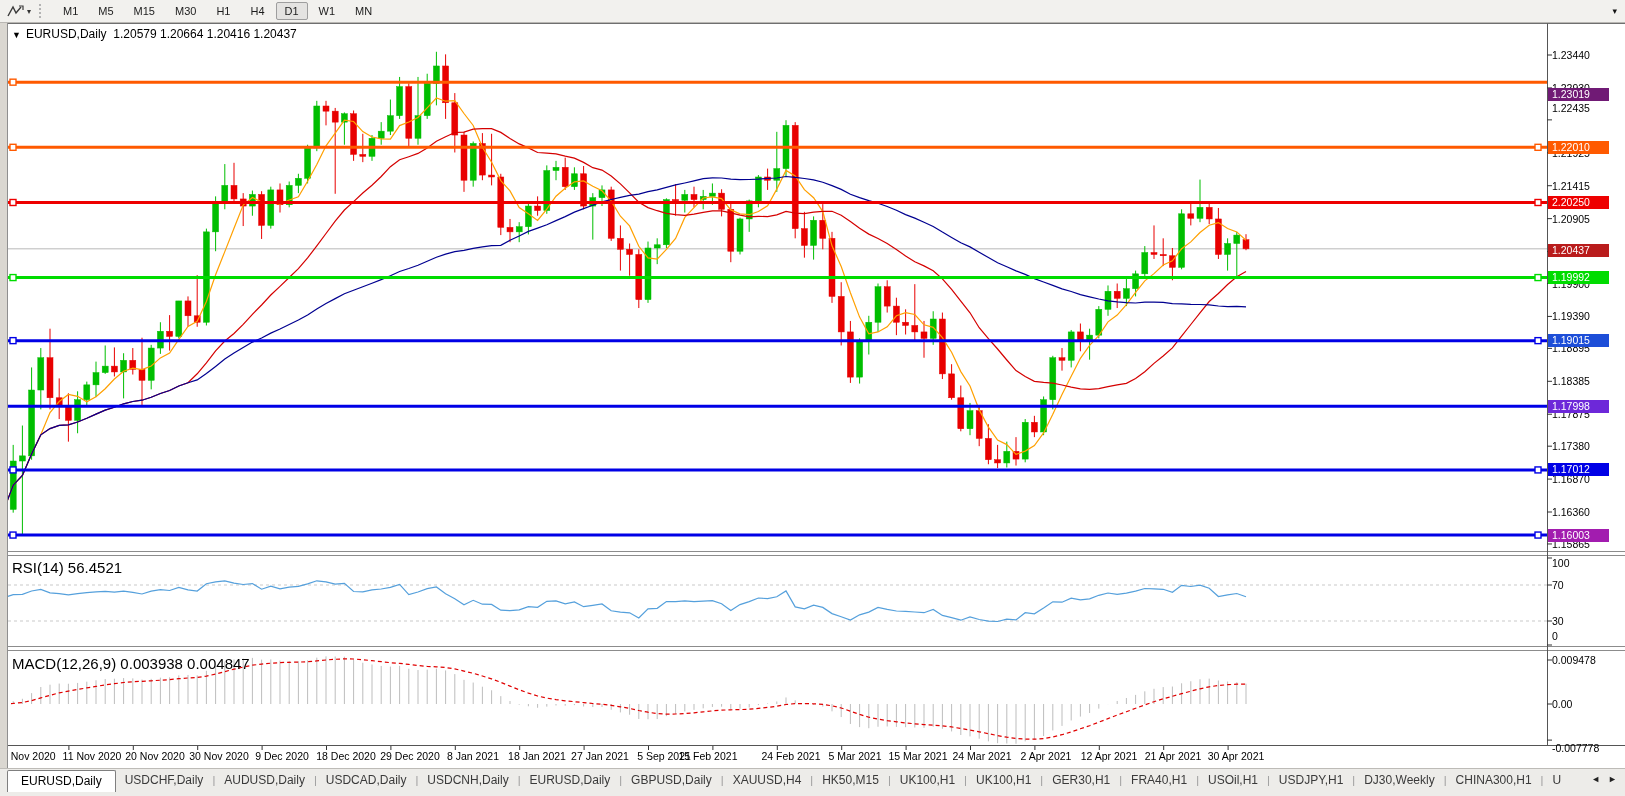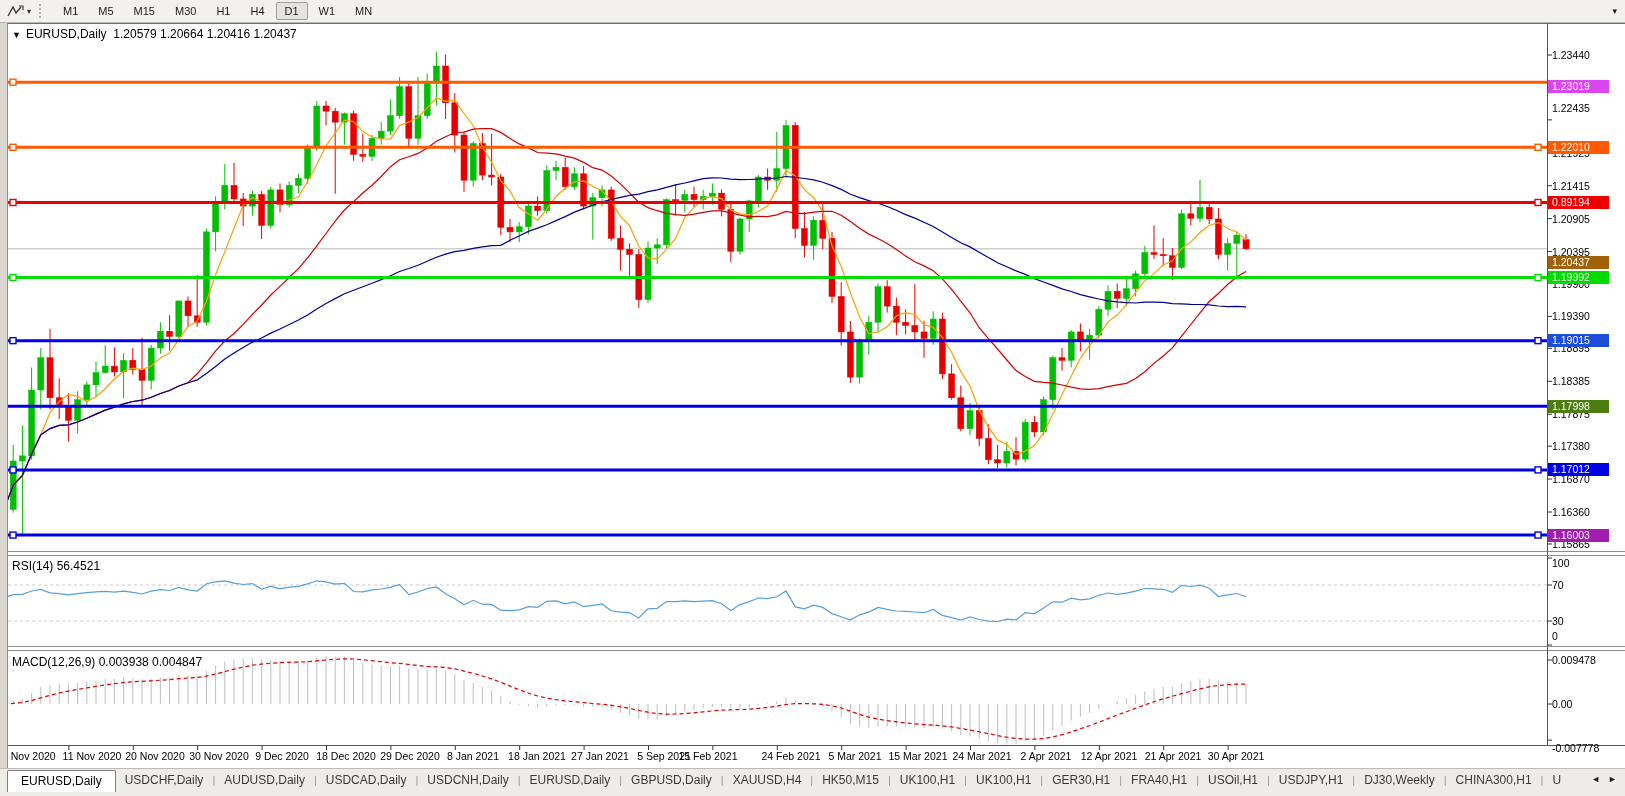--- a/index.html
+++ b/index.html
@@ -9,21 +9,21 @@
            border-bottom:1px solid #B9B7B3;display:flex;align-items:center;z-index:6}
   .tool{display:flex;align-items:center;padding:0 2px 0 6px;gap:2px}
   .dd{font-size:8px;color:#333}
   .grip{width:4px;height:14px;border-left:2px dotted #B3B3B3;margin:0 8px 0 6px}
   .tf-btn{font-size:11px;color:#1c1c1c;padding:2px 8px;margin:16px 1px;border:1px solid transparent;border-radius:2px;cursor:default}
   .tf-btn.active{background:#E4E3E1;border-color:#9E9E9E}
   .tb-overflow{margin-left:auto;padding-right:8px;font-size:9px;color:#111}
   .ledge{position:absolute;left:0;top:22px;width:7px;height:746px;background:#DAD7D1;border-right:1px solid #8f8f8f;z-index:4}
   .title{position:absolute;left:12px;top:27px;font-size:12px;color:#000;z-index:4;white-space:nowrap}
   .title .arr{font-size:9px;margin-right:5px}
-  .pane-label{position:absolute;left:12px;font-size:12px;color:#000;z-index:4;white-space:nowrap}
+  .pane-label{position:absolute;left:12px;font-size:15px;color:#000;z-index:4;white-space:nowrap}
   .ylab{position:absolute;left:1552px;font-size:10.5px;color:#000;z-index:3;white-space:nowrap}
   .badge{position:absolute;left:1548px;width:57px;height:13px;line-height:13px;font-size:10.5px;
          color:#fff;padding-left:4px;z-index:4;white-space:nowrap}
   .dlab{position:absolute;top:750px;font-size:10.5px;color:#000;z-index:3;white-space:nowrap}
   svg#chart-svg{position:absolute;left:0;top:0;z-index:1}
   .tabbar{position:absolute;left:0;top:768px;width:1625px;height:28px;background:#EDECE9;
           border-top:1px solid #BDBBB7;display:flex;align-items:flex-start;z-index:6}
   .tab{font-size:12px;color:#3a3a3a;padding:4px 9px 0 9px;white-space:nowrap;cursor:default}
   .tab.active{background:#fff;border:1px solid #7f7f7f;border-bottom:none;color:#000;
               margin-left:7px;margin-top:1px;padding:3px 13px 4px 13px;border-radius:2px 2px 0 0}
@@ -574,29 +574,29 @@
     <div class="ylab" style="top:473px">1.16870</div>
     <div class="ylab" style="top:506px">1.16360</div>
     <div class="ylab" style="top:538px">1.15865</div>
     <div class="ylab" style="top:557px">100</div>
     <div class="ylab" style="top:579px">70</div>
     <div class="ylab" style="top:615px">30</div>
     <div class="ylab" style="top:630px">0</div>
     <div class="ylab" style="top:654px">0.009478</div>
     <div class="ylab" style="top:698px">0.00</div>
     <div class="ylab" style="top:742px">-0.007778</div>
-    <div class="badge" style="top:80px;background:#d946ef">1.23019</div>
+    <div class="badge" style="top:88px;background:#701a75">1.23019</div>
     <div class="badge" style="top:141px;background:#FF5A00">1.22010</div>
-    <div class="badge" style="top:196px;background:#EE0000">0.89194</div>
+    <div class="badge" style="top:196px;background:#EE0000">2.20250</div>
     <div class="badge" style="top:271px;background:#00DC00">1.19992</div>
     <div class="badge" style="top:334px;background:#1d4ed8">1.19015</div>
-    <div class="badge" style="top:400px;background:#4d7c0f">1.17998</div>
+    <div class="badge" style="top:400px;background:#6d28d9">1.17998</div>
     <div class="badge" style="top:463px;background:#0000E6">1.17012</div>
     <div class="badge" style="top:529px;background:#a21caf">1.16003</div>
-    <div class="badge" style="top:256px;background:#a16207">1.20437</div>
+    <div class="badge" style="top:244px;background:#b91c1c">1.20437</div>
     <div class="dlab" style="left:2px">2 Nov 2020</div>
     <div class="dlab" style="left:92px;transform:translateX(-50%)">11 Nov 2020</div>
     <div class="dlab" style="left:155px;transform:translateX(-50%)">20 Nov 2020</div>
     <div class="dlab" style="left:219px;transform:translateX(-50%)">30 Nov 2020</div>
     <div class="dlab" style="left:282px;transform:translateX(-50%)">9 Dec 2020</div>
     <div class="dlab" style="left:346px;transform:translateX(-50%)">18 Dec 2020</div>
     <div class="dlab" style="left:410px;transform:translateX(-50%)">29 Dec 2020</div>
     <div class="dlab" style="left:473px;transform:translateX(-50%)">8 Jan 2021</div>
     <div class="dlab" style="left:537px;transform:translateX(-50%)">18 Jan 2021</div>
     <div class="dlab" style="left:600px;transform:translateX(-50%)">27 Jan 2021</div>

